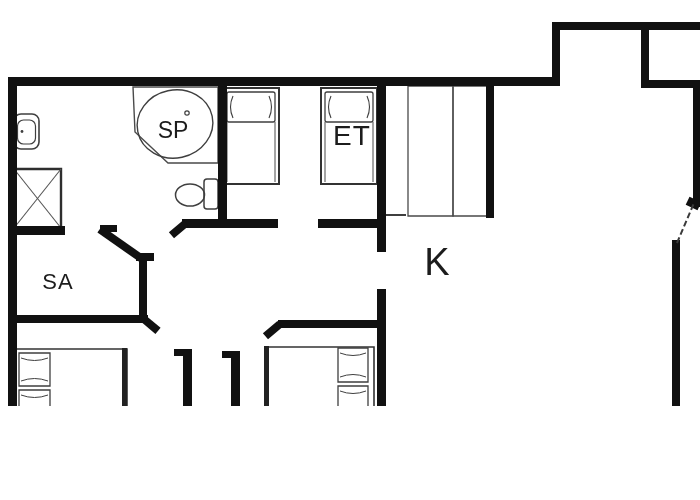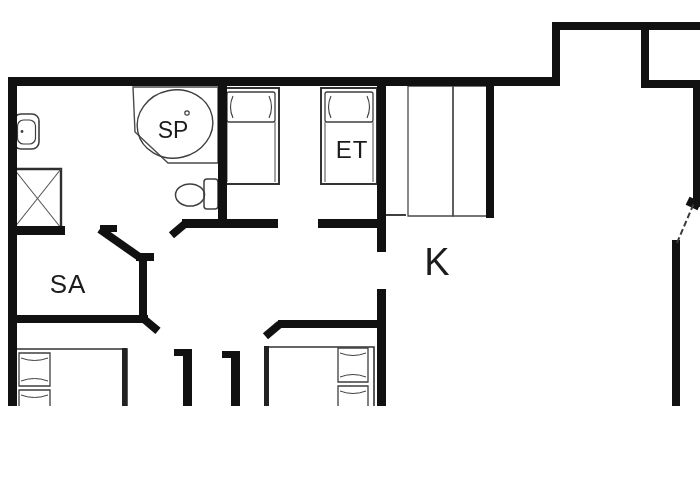--- a/index.html
+++ b/index.html
@@ -129,17 +129,17 @@
     <div class="w" style="left:261px;top:320px;width:19px;height:8px;transform:rotate(-40deg);transform-origin:right center"></div>
     <div class="w" style="left:145px;top:316px;width:17px;height:8px;transform:rotate(40deg);transform-origin:left center"></div>
     <div class="w" style="left:174px;top:349px;width:14px;height:7px"></div>
     <div class="w" style="left:222px;top:351px;width:14px;height:7px"></div>
     <div class="w" style="left:687px;top:199px;width:13px;height:9px;transform:rotate(25deg)"></div>
   </div>
 
   <div class="dash" style="left:677px;top:242px;width:42px;transform:rotate(-67deg);transform-origin:left center"></div>
 
   <div class="lbl" style="left:150px;top:119px;width:46px;font-size:23px">SP</div>
-  <div class="lbl" style="left:330px;top:138px;width:44px;font-size:24px;letter-spacing:1px">ET</div>
+  <div class="lbl" style="left:330px;top:122px;width:44px;font-size:28px;letter-spacing:1px">ET</div>
   <div class="lbl" style="left:418px;top:243px;width:38px;font-size:38px">K</div>
-  <div class="lbl" style="left:43px;top:271px;width:50px;font-size:26px;letter-spacing:1px">SA</div>
+  <div class="lbl" style="left:33px;top:271px;width:50px;font-size:22px;letter-spacing:1px">SA</div>
 
 </div>
 
 </body></html>

